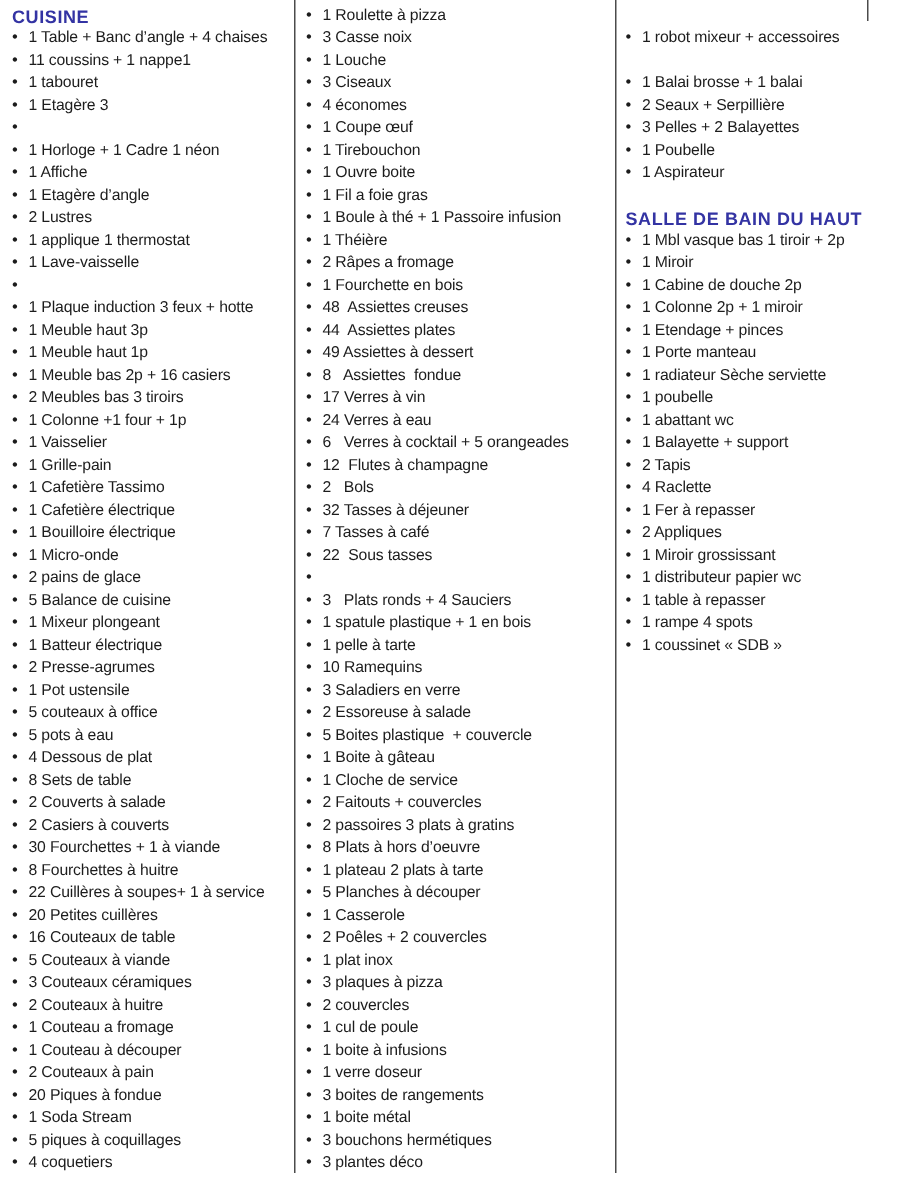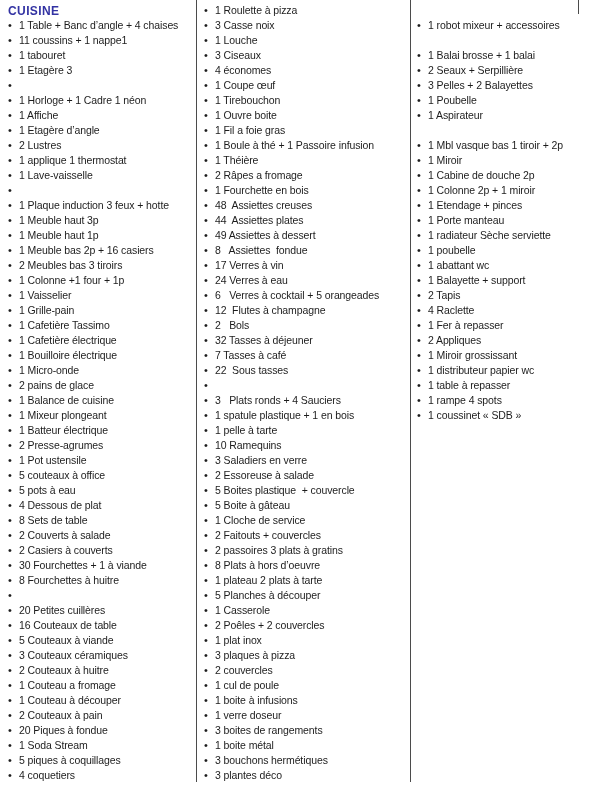--- a/index.html
+++ b/index.html
@@ -163,21 +163,21 @@
       <div class="row">
         <span class="bullet">•</span>
         <span class="text">1 Micro-onde</span>
       </div>
       <div class="row">
         <span class="bullet">•</span>
         <span class="text">2 pains de glace</span>
       </div>
       <div class="row">
         <span class="bullet">•</span>
-        <span class="text">1 Balance de cuisine</span>
+        <span class="text">5 Balance de cuisine</span>
       </div>
       <div class="row">
         <span class="bullet">•</span>
         <span class="text">1 Mixeur plongeant</span>
       </div>
       <div class="row">
         <span class="bullet">•</span>
         <span class="text">1 Batteur électrique</span>
       </div>
       <div class="row">
@@ -215,20 +215,21 @@
       <div class="row">
         <span class="bullet">•</span>
         <span class="text">30 Fourchettes + 1 à viande</span>
       </div>
       <div class="row">
         <span class="bullet">•</span>
         <span class="text">8 Fourchettes à huitre</span>
       </div>
       <div class="row">
         <span class="bullet">•</span>
+        <span class="text">22 Cuillères à soupes+ 1 à service</span>
       </div>
       <div class="row">
         <span class="bullet">•</span>
         <span class="text">20 Petites cuillères</span>
       </div>
       <div class="row">
         <span class="bullet">•</span>
         <span class="text">16 Couteaux de table</span>
       </div>
       <div class="row">
@@ -399,21 +400,21 @@
       <div class="row">
         <span class="bullet">•</span>
         <span class="text">2 Essoreuse à salade</span>
       </div>
       <div class="row">
         <span class="bullet">•</span>
         <span class="text">5 Boites plastique  + couvercle</span>
       </div>
       <div class="row">
         <span class="bullet">•</span>
-        <span class="text">5 Boite à gâteau</span>
+        <span class="text">1 Boite à gâteau</span>
       </div>
       <div class="row">
         <span class="bullet">•</span>
         <span class="text">1 Cloche de service</span>
       </div>
       <div class="row">
         <span class="bullet">•</span>
         <span class="text">2 Faitouts + couvercles</span>
       </div>
       <div class="row">
@@ -502,20 +503,21 @@
       </div>
       <div class="row">
         <span class="bullet">•</span>
         <span class="text">1 Poubelle</span>
       </div>
       <div class="row">
         <span class="bullet">•</span>
         <span class="text">1 Aspirateur</span>
       </div>
       <div class="row"></div>
+      <div class="hdr">SALLE DE BAIN DU HAUT</div>
       <div class="row">
         <span class="bullet">•</span>
         <span class="text">1 Mbl vasque bas 1 tiroir + 2p</span>
       </div>
       <div class="row">
         <span class="bullet">•</span>
         <span class="text">1 Miroir</span>
       </div>
       <div class="row">
         <span class="bullet">•</span>

